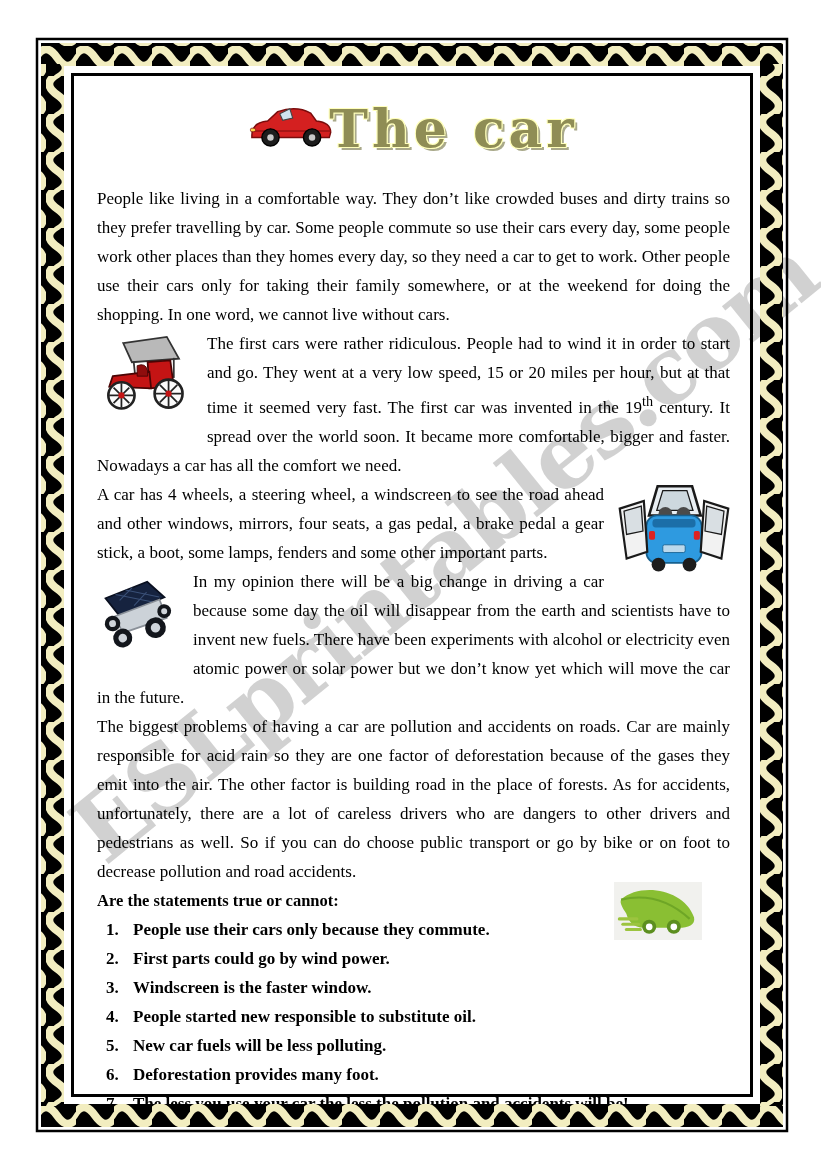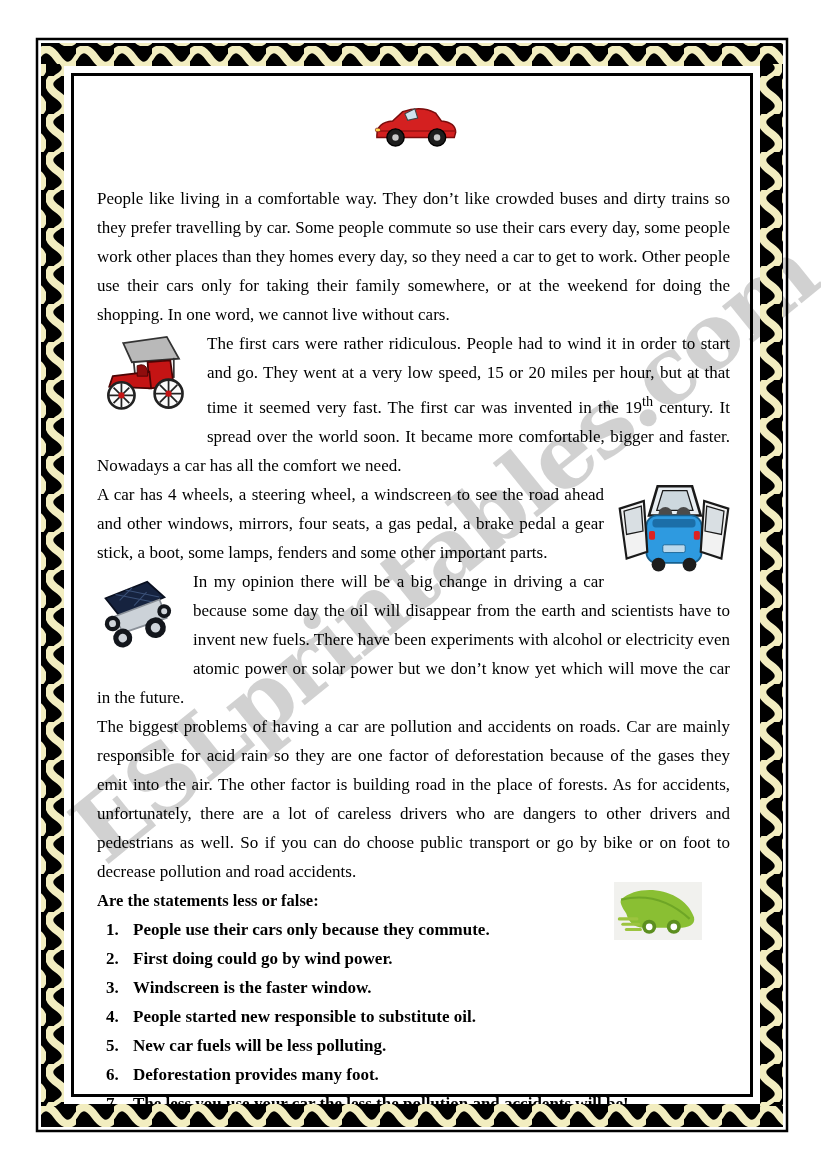--- a/index.html
+++ b/index.html
@@ -58,20 +58,21 @@
       <svg class="title-car" width="86" height="58" viewBox="0 0 120 74">
         <path d="M4,50 Q4,32 26,30 L40,17 Q66,8 86,19 L94,30 Q114,32 114,46 L112,53 L4,53 Z" fill="#d42020" stroke="#7a0c0c" stroke-width="2"></path>
         <path d="M43,20 L57,13 L61,26 L47,29 Z" fill="#cfe2ee" stroke="#444" stroke-width="1.5"></path>
         <path d="M6,44 L114,44" stroke="#9a1212" stroke-width="2"></path>
         <circle cx="30" cy="53" r="12" fill="#1d1d1d" stroke="#000" stroke-width="2"></circle>
         <circle cx="30" cy="53" r="4.5" fill="#c9c9c9"></circle>
         <circle cx="88" cy="53" r="12" fill="#1d1d1d" stroke="#000" stroke-width="2"></circle>
         <circle cx="88" cy="53" r="4.5" fill="#c9c9c9"></circle>
         <rect x="2" y="40" width="7" height="5" rx="2" fill="#ffd34d" stroke="#7a0c0c"></rect>
       </svg>
+      <h1 class="title">The car</h1>
     </header>
 
     <div class="para">People like living in a comfortable way. They don’t like crowded buses and dirty trains so they prefer travelling by car. Some people commute so use their cars every day, some people work other places than they homes every day, so they need a car to get to work. Other people use their cars only for taking their family somewhere, or at the weekend for doing the shopping. In one word, we cannot live without cars.</div>
 
     <div class="para flow">
       <span class="img-left">
         <svg width="96" height="84" viewBox="0 0 110 95">
           <polygon points="30,12 80,5 94,30 40,34" fill="#b9b9b9" stroke="#333" stroke-width="2"></polygon>
           <line x1="42" y1="33" x2="44" y2="52" stroke="#333" stroke-width="2"></line>
           <line x1="88" y1="29" x2="88" y2="52" stroke="#333" stroke-width="2"></line>
@@ -163,24 +164,24 @@
             <circle cx="40" cy="51" r="3.8" fill="#ffffff"></circle>
           <circle cx="68" cy="51" r="8" fill="#5c8f1f"></circle>
             <circle cx="68" cy="51" r="3.8" fill="#ffffff"></circle>
           <g stroke="#9cc43f" stroke-width="3.5" stroke-linecap="round">
             <line x1="6" y1="42" x2="26" y2="42"></line>
               <line x1="10" y1="48" x2="28" y2="48"></line>
             <line x1="14" y1="54" x2="30" y2="54"></line>
           </g>
         </svg>
       </span>
-      <div class="q-header">Are the statements less or false:</div>
+      <div class="q-header">Are the statements true or cannot:</div>
       <ol class="q-list">
         <li>People use their cars only because they commute.</li>
-        <li>First doing could go by wind power.</li>
+        <li>First parts could go by wind power.</li>
         <li>Windscreen is the faster window.</li>
         <li>People started new responsible to substitute oil.</li>
         <li>New car fuels will be less polluting.</li>
         <li>Deforestation provides many foot.</li>
         <li>The less you use your car the less the pollution and accidents will be!</li>
       </ol>
       <span class="clear"></span>
     </div>
 
   </div>

